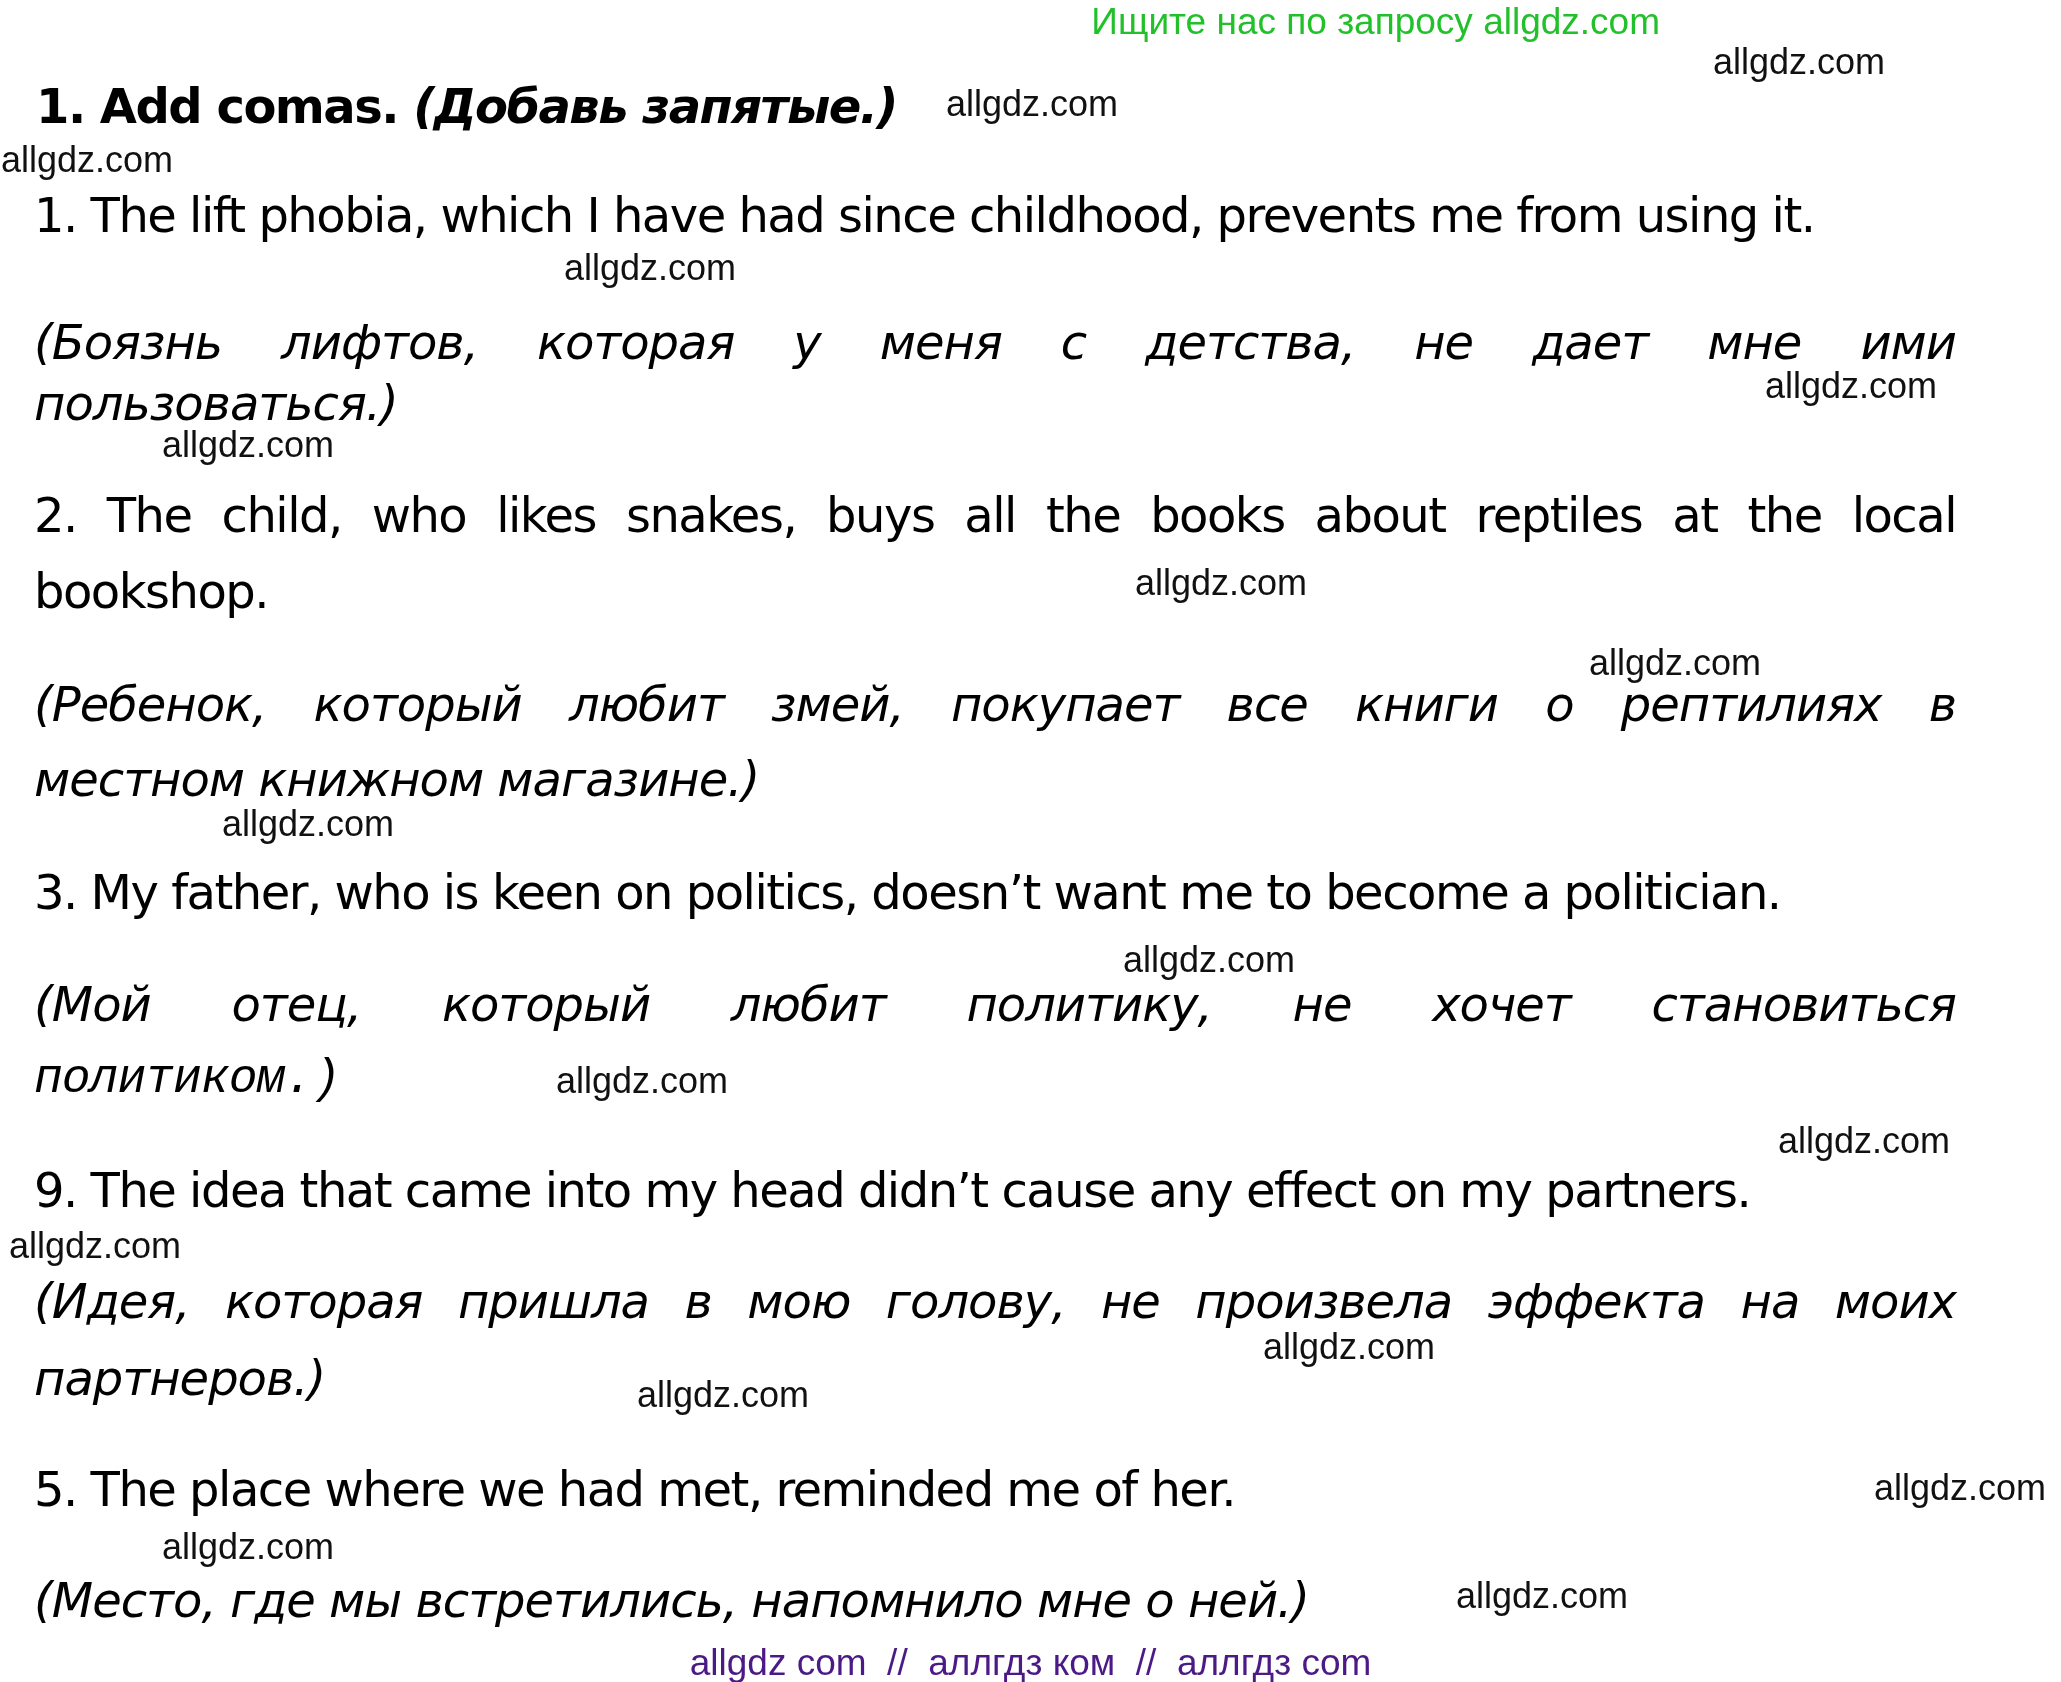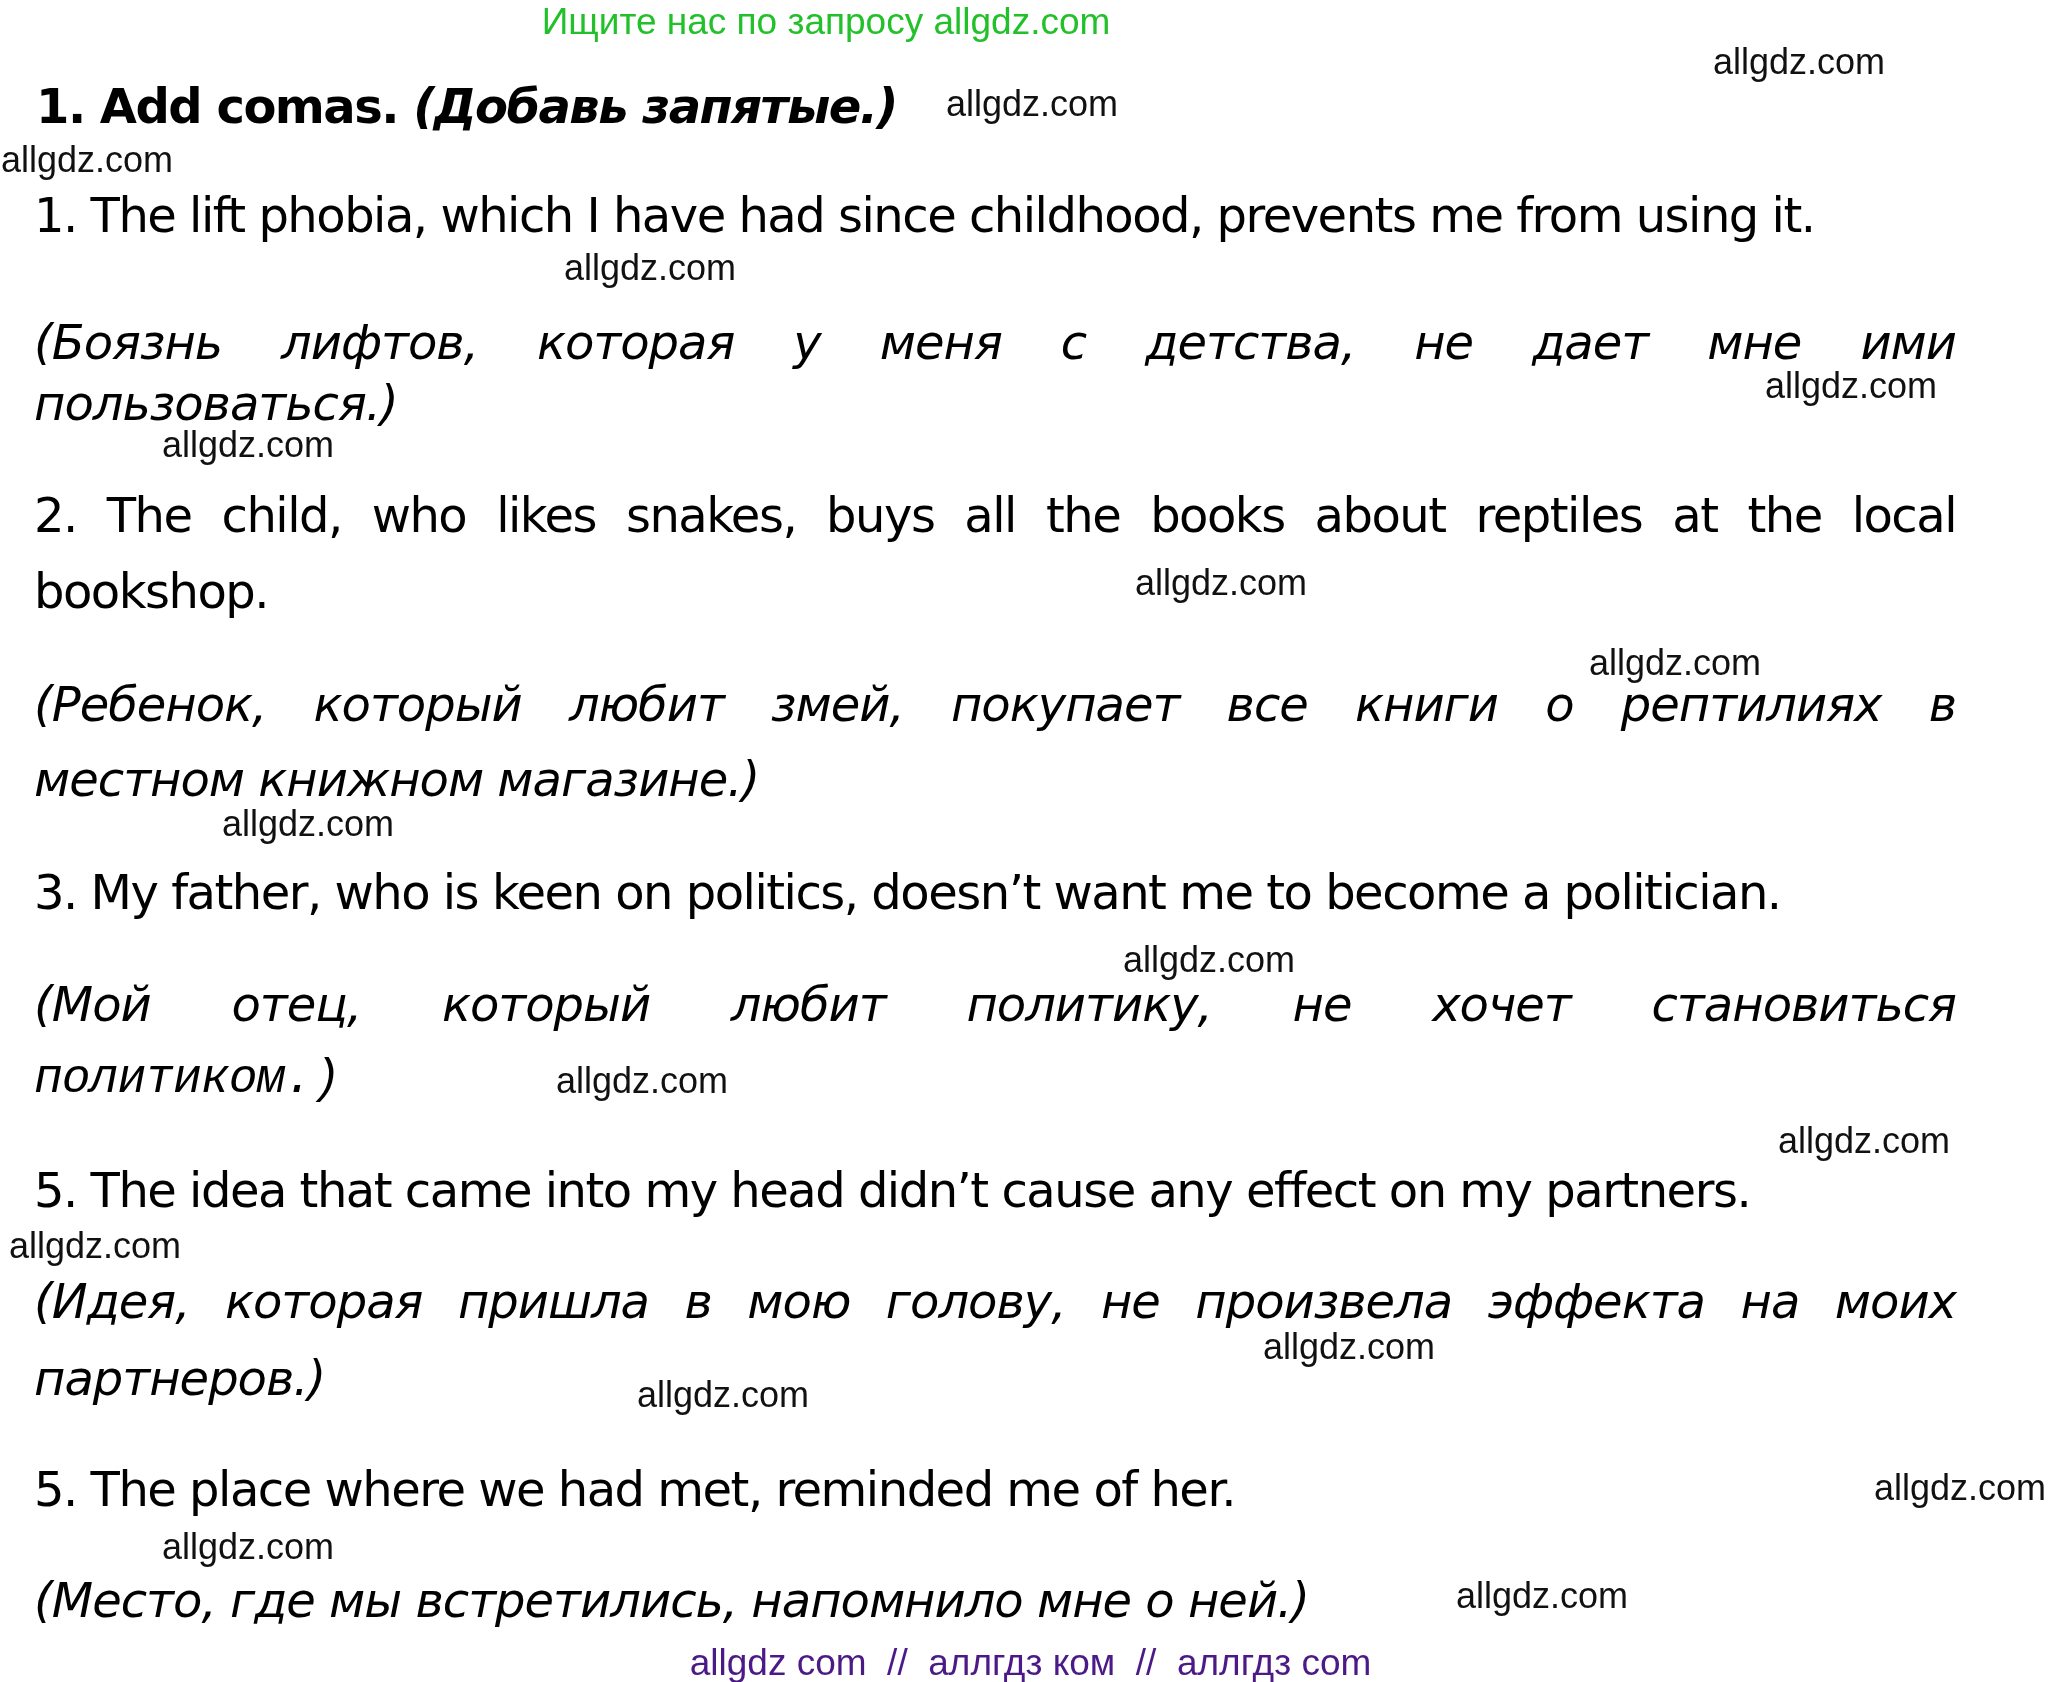--- a/index.html
+++ b/index.html
@@ -1,17 +1,17 @@
 <!DOCTYPE html>
 <html><head>
 <meta charset="utf-8">
 <style>
   html, body { margin:0; padding:0; background:#ffffff; }
   body { width:2061px; height:1682px; position:relative; overflow:hidden; font-family:"DejaVu Sans", sans-serif; color:#000; }
-  .header { position:absolute; left:4px; width:1644px; top:0; text-align:center; font-family:"Liberation Sans", sans-serif; font-size:37px; line-height:44px; }
+  .header { position:absolute; left:16px; width:1644px; top:0; text-align:right; font-family:"Liberation Sans", sans-serif; font-size:37px; line-height:44px; }
   .footer { position:absolute; left:0; width:2061px; top:1641px; text-align:center; font-family:"Liberation Sans", sans-serif; font-size:37px; line-height:44px; }
   .title { position:absolute; left:36px; top:76px; font-family:"DejaVu Sans", sans-serif; font-weight:bold; font-size:48px; line-height:60px; letter-spacing:-1.5px; white-space:nowrap; }
   .title .ru { font-style:italic;margin-top:20px; }
   .line { position:absolute; left:34px; width:1922px; font-size:48px; line-height:60px; letter-spacing:-1.5px; white-space:nowrap; }
   .line.just { text-align:justify; text-align-last:justify; white-space:normal; }
   .line.ru { font-style:italic; letter-spacing:-1px; }
   .wm { position:absolute; font-family:"Liberation Sans", sans-serif; font-size:36px; line-height:32px; color:#111; transform:translate(-50%,-50%); white-space:nowrap; }
 </style>
 </head>
 <body>
@@ -29,21 +29,21 @@
 
 <div class="line just" style="top:485px;">2. The child, who likes snakes, buys all the books about reptiles at the local</div>
 <div class="line" style="top:561px;">bookshop.</div>
 <div class="line ru just" style="top:674px;">(Ребенок, который любит змей, покупает все книги о рептилиях в</div>
 <div class="line ru" style="top:749px;">местном книжном магазине.)</div>
 
 <div class="line" style="top:862px;">3. My father, who is keen on politics, doesn’t want me to become a politician.</div>
 <div class="line ru just" style="top:974px;">(Мой отец, который любит политику, не хочет становиться</div>
 <div class="line ru" style="top:1049px;font-family:Liberation Mono, monospace;">политиком.)</div>
 
-<div class="line" style="top:1160px;">5. The idea that came into my head didn’t cause any effect on my partners.</div>
+<div class="line" style="top:1160px;">9. The idea that came into my head didn’t cause any effect on my partners.</div>
 <div class="line ru just" style="top:1271px;">(Идея, которая пришла в мою голову, не произвела эффекта на моих</div>
 <div class="line ru" style="top:1348px;">партнеров.)</div>
 
 <div class="line" style="top:1459px;">5. The place where we had met, reminded me of her.</div>
 <div class="line ru" style="top:1570px;">(Место, где мы встретились, напомнило мне о ней.)</div>
 
 <div class="wm" style="left:1799px;top:62px;">allgdz.com</div>
 <div class="wm" style="left:1032px;top:104px;">allgdz.com</div>
 <div class="wm" style="left:87px;top:160px;">allgdz.com</div>
 <div class="wm" style="left:650px;top:268px;">allgdz.com</div>

